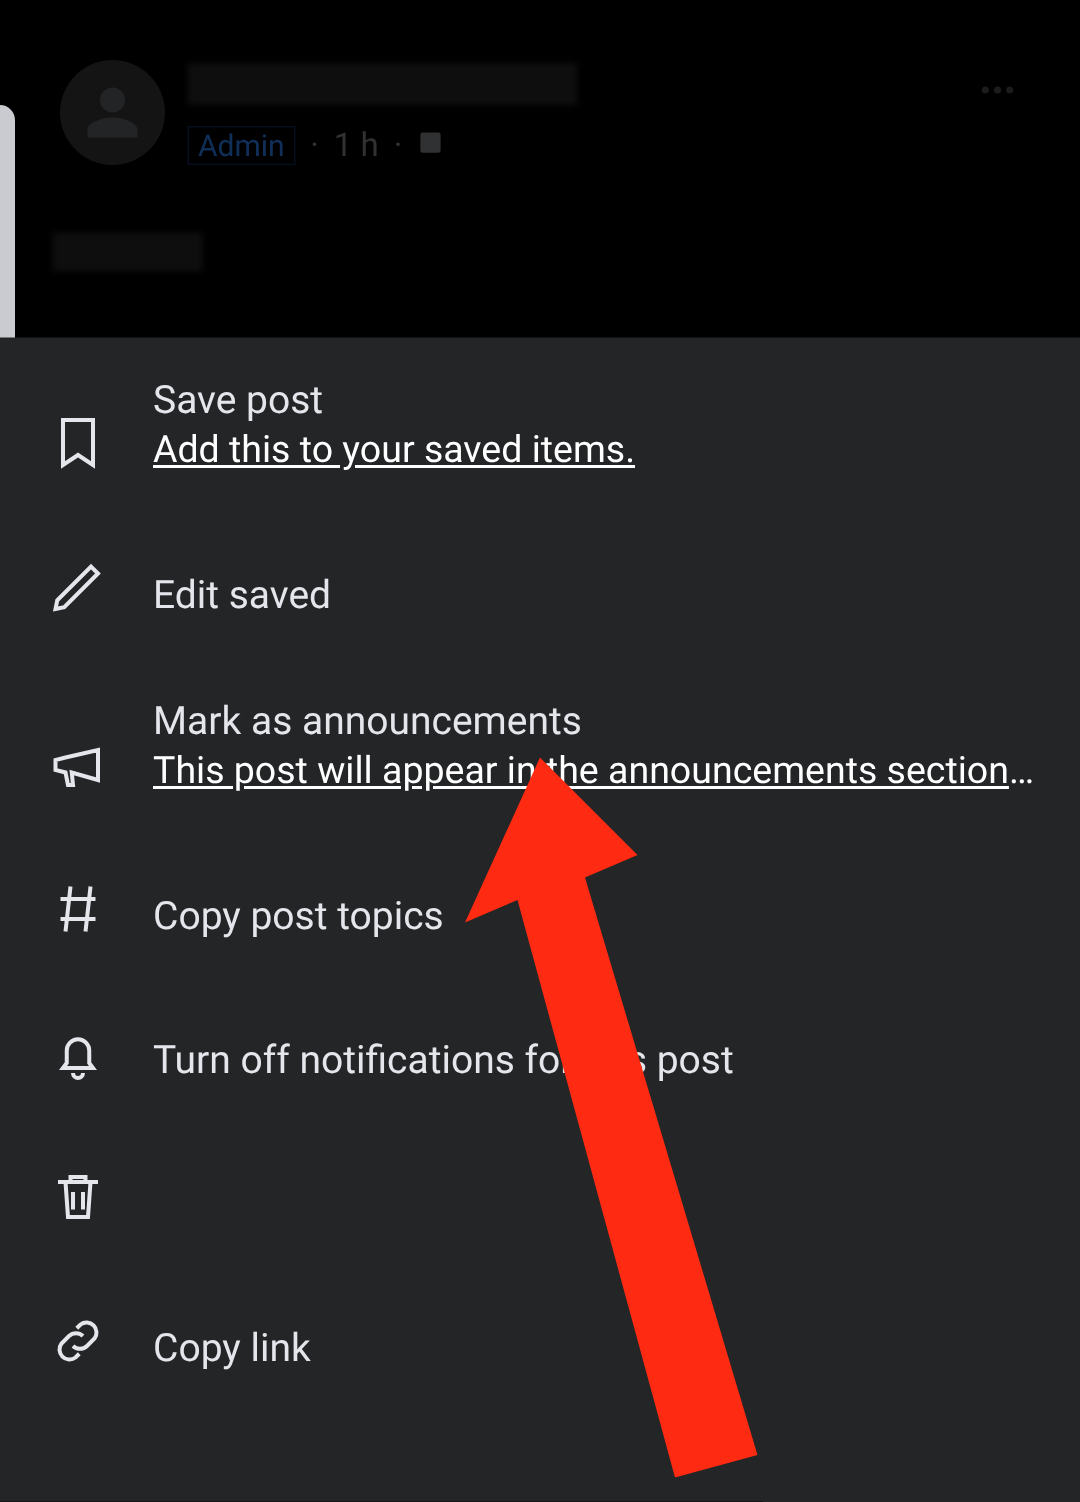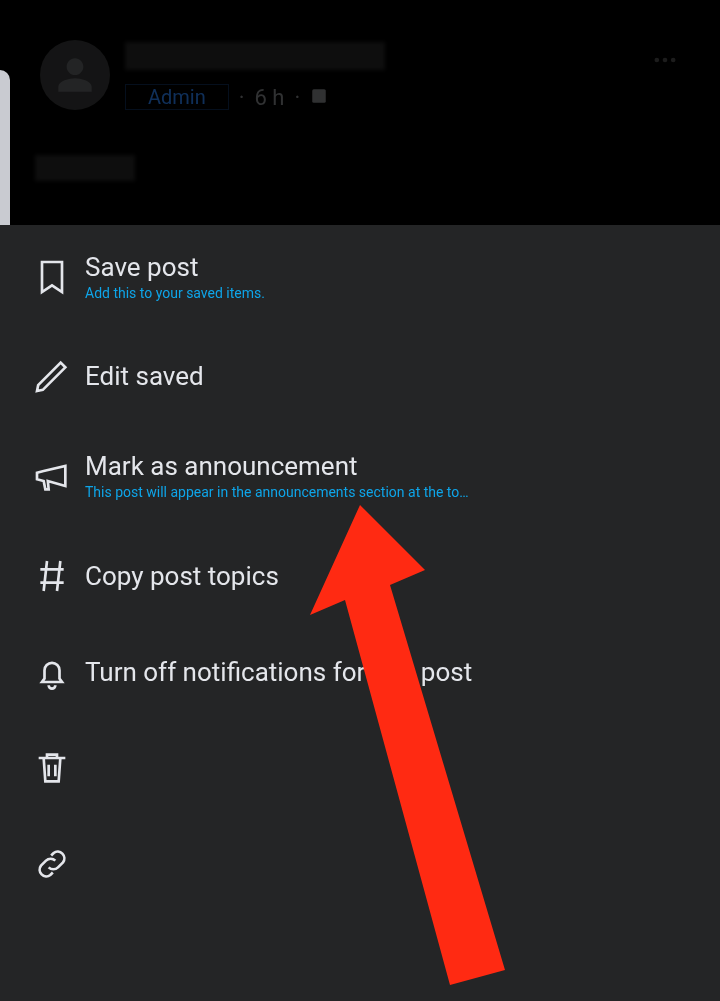--- a/index.html
+++ b/index.html
@@ -42,21 +42,21 @@
   .meta-row {
     position: absolute;
     top: 84px; left: 125px;
     display: flex; align-items: center; gap: 10px;
     font-size: 22px;
     color: #8a8d91;
   }
   .admin-badge {
     color: #2d88ff;
     border: 1px solid #2d88ff55;
-    padding: 0 22px;
+    padding: 0 6px;
     font-size: 20px;
   }
   .globe-icon svg { width:18px; height:18px; fill:#8a8d91; }
   .more-btn {
     position: absolute;
     top: 40px; right: 30px;
     width: 50px; height: 40px;
     display:flex; align-items:center; justify-content:center;
   }
   .more-btn svg { width:28px; height:28px; fill: #888; opacity:0.6;}
@@ -76,34 +76,34 @@
   }
 
   
   .sheet {
     position:absolute;
     top:225px; left:0; right:0; bottom:0;
     background:#242526;
   }
   .menu-item {
     display:flex;
-    align-items:center;
-    gap:11px;
+    align-items:flex-end;
+    gap:28px;
     padding: 26px 30px 26px 30px;
     cursor:pointer;
   }
   .menu-item .icon {
     width:44px; height:44px;
     display:flex; align-items:center; justify-content:center;
     flex-shrink:0;
   }
   .menu-item .icon svg { width:40px; height:40px; stroke:#e4e6eb; fill:none; stroke-width:1.6; }
   .menu-text { display:flex; flex-direction:column; min-width:0; flex:1; }
   .menu-title { font-size:26px; color:#e4e6eb; line-height:1.25; }
-  .menu-sub  { font-size:14px; color:#0ea5e9; line-height:1.35; white-space:nowrap; overflow:hidden; text-overflow:ellipsis; }
+  .menu-sub  { font-size:25px; color:#ffffff; line-height:1.35; white-space:nowrap; overflow:hidden; text-overflow:ellipsis;text-decoration:underline; }
 
   
   .arrow-annotation {
     position:absolute;
     top:505px; left:310px;
     width:220px; height:480px;
     pointer-events:none;
   }
 </style>
 </head>
@@ -113,21 +113,21 @@
   <div class="post-header-content">
     <div class="avatar">
       <svg viewBox="0 0 24 24">
           <path d="M12 12c2.7 0 5-2.3 5-5s-2.3-5-5-5-5 2.3-5 5 2.3 5 5 5zm0 2c-3.3 0-10 1.7-10 5v3h20v-3c0-3.3-6.7-5-10-5z"></path>
         </svg>
     </div>
     <div class="name-block"></div>
     <div class="meta-row">
       <span class="admin-badge">Admin</span>
       <span>·</span>
-      <span>6 h</span>
+      <span>1 h</span>
       <span>·</span>
       <span class="globe-icon">
         <svg viewBox="0 0 24 24">
             <rect x="3" y="3" width="18" height="18" rx="2"></rect>
           </svg>
       </span>
     </div>
     <div class="more-btn">
       <svg viewBox="0 0 24 24">
           <circle cx="5" cy="12" r="2"></circle>
@@ -165,21 +165,21 @@
     </span>
   </div>
 
   <div class="menu-item">
     <span class="icon">
       <svg viewBox="0 0 24 24">
           <path d="M3 10v4l4 1 1 5h2l-.5-5L20 18V6L7 9z"></path>
         </svg>
     </span>
     <span class="menu-text">
-      <span class="menu-title">Mark as announcement</span>
+      <span class="menu-title">Mark as announcements</span>
       <span class="menu-sub">This post will appear in the announcements section at the to…</span>
     </span>
   </div>
 
   <div class="menu-item">
     <span class="icon">
       <svg viewBox="0 0 24 24">
           <path d="M5 8h14M5 16h14M9 3l-2 18M17 3l-2 18"></path>
         </svg>
     </span>
@@ -205,20 +205,23 @@
           <path d="M4 6h16M9 6V4h6v2M7 6l1 14h8l1-14M10 10v7M14 10v7"></path>
         </svg>
     </span>
   </div>
 
   <div class="menu-item">
     <span class="icon">
       <svg viewBox="0 0 24 24">
           <path d="M10 14a4 4 0 0 0 5.6 0l3-3a4 4 0 0 0-5.6-5.6l-1.5 1.5M14 10a4 4 0 0 0-5.6 0l-3 3a4 4 0 0 0 5.6 5.6l1.5-1.5"></path>
         </svg>
+    </span>
+    <span class="menu-text">
+      <span class="menu-title">Copy link</span>
     </span>
   </div>
 
 </div>
 
 <svg class="arrow-annotation" viewBox="0 0 220 480">
   <polygon points="50,0 0,110 35,95 140,480 195,465 80,80 115,65" fill="#ff2a12"></polygon>
 </svg>
 
 </body></html>

